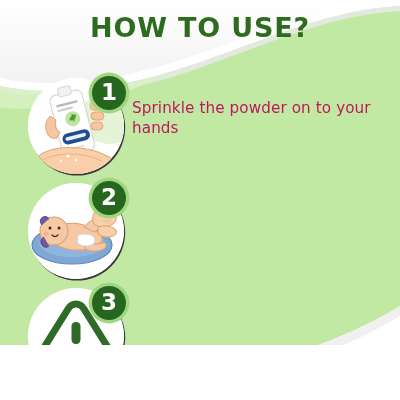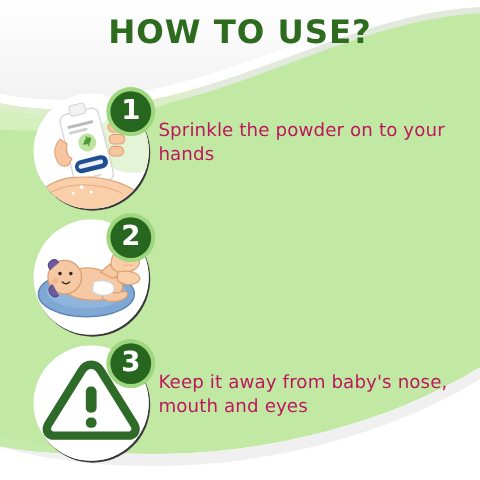--- a/index.html
+++ b/index.html
@@ -10,21 +10,21 @@
     width: 400px;
     height: 400px;
     overflow: hidden;
     font-family: "DejaVu Sans", "Liberation Sans", sans-serif;
     background: #ffffff;
   }
 
   #poster {
     position: relative;
     width: 400px;
-    height: 400px;
+    height: 345px;
     overflow: hidden;
     background: #ffffff;
   }
 
   
   .bg-layer {
     position: absolute;
     left: 0;
     top: 0;
     width: 400px;
@@ -248,16 +248,15 @@
     </div>
 
     <div class="badge">
       <svg width="42" height="42" viewBox="0 0 42 42">
         <circle cx="21" cy="21" r="20.4" fill="#9fd77e"></circle>
         <circle cx="21" cy="21" r="17" fill="#27661f"></circle>
       </svg>
       <div class="badge-num">3</div>
     </div>
 
-    <div class="step-text">Keep it away from baby's nose, mouth and eyes</div>
   </div>
 
 </div>
 
 </body></html>

